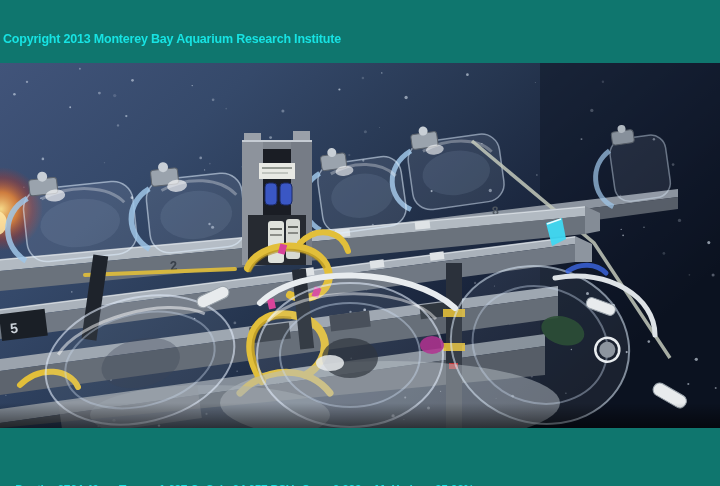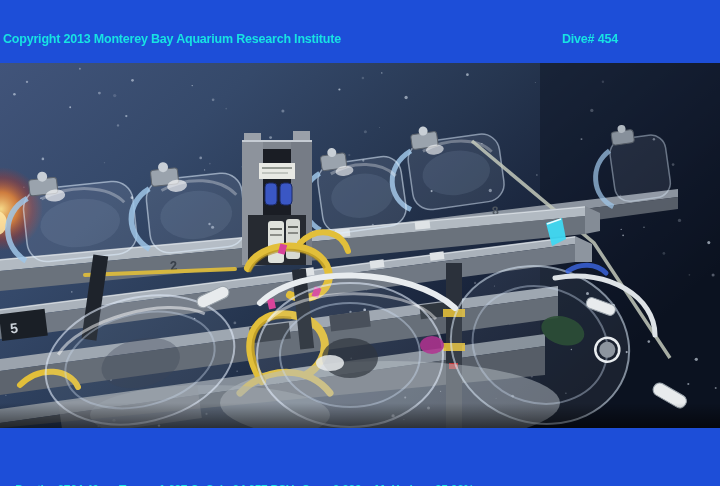--- a/index.html
+++ b/index.html
@@ -1,17 +1,17 @@
 <!DOCTYPE html>
 <html style="--overlay-text: #17e3e3; --water-top: #3f5274; --water-mid: #2b3c58; --water-dark: #0d1422; --cable-yellow: #e2bf3a; --cable-yellow-dark: #a8871c; --clamp-blue: #3a57c4; --tape-cyan: #3fd8f2; --sample-magenta: #b13390; --sample-green: #2c4f36; --tie-pink: #d8449a; --rail-gray: #a6aeb8; --glow-blue: #3f6cf0; --flare-orange: #ff8c2e;"><head>
 <meta charset="utf-8">
 <style>
   html,body{margin:0;padding:0;background:#000;}
   .screen{
-    position:relative;width:720px;height:486px;background:#1d4ed8;overflow:hidden;
+    position:relative;width:720px;height:486px;background:#0f766e;overflow:hidden;
     font-family:"Liberation Sans",sans-serif;
   }
   .overlay{position:absolute;color:var(--overlay-text,#17e3e3);font-weight:bold;
     font-size:12.5px;letter-spacing:-0.2px;line-height:15px;white-space:pre;}
   .overlay-top-left{left:3px;top:2px;}
   .overlay-top-right{left:562px;top:2px;}
   .overlay-bottom{left:3px;top:468px;font-size:12px;letter-spacing:-0.3px;}
   .overlay-bottom .field{margin-right:7px;}
   .video{position:absolute;left:0;top:63px;width:720px;height:365px;}
   .video svg{display:block;}
@@ -19,24 +19,20 @@
 </head>
 <body>
 
 <div class="screen">
 
   <div class="overlay overlay-top-left">
     <div>Copyright 2013 Monterey Bay Aquarium Research Institute</div>
     <div>DocRicketts/2013/docr454/02_09_39_00.png</div>
     <div>Tue Mar 26 15:56:55 2013 GMT (local +7)  esecs=1364313415</div>
     <div>Flota (robs): Identity-reference 5, sample-reference D454-MRSD8</div>
-  </div>
-  <div class="overlay overlay-top-right">
-    <div>Dive# 454</div>
-    <div>No match for position</div>
   </div>
 
   <div class="video">
     <svg width="720" height="365" viewBox="0 0 720 365" xmlns="http://www.w3.org/2000/svg">
       <defs>
         <linearGradient id="water" x1="0" y1="0" x2="1" y2="0.55">
           <stop offset="0" stop-color="#41547a"></stop>
           <stop offset="0.28" stop-color="#35496a"></stop>
           <stop offset="0.55" stop-color="#263650"></stop>
           <stop offset="0.78" stop-color="#18233a"></stop>

